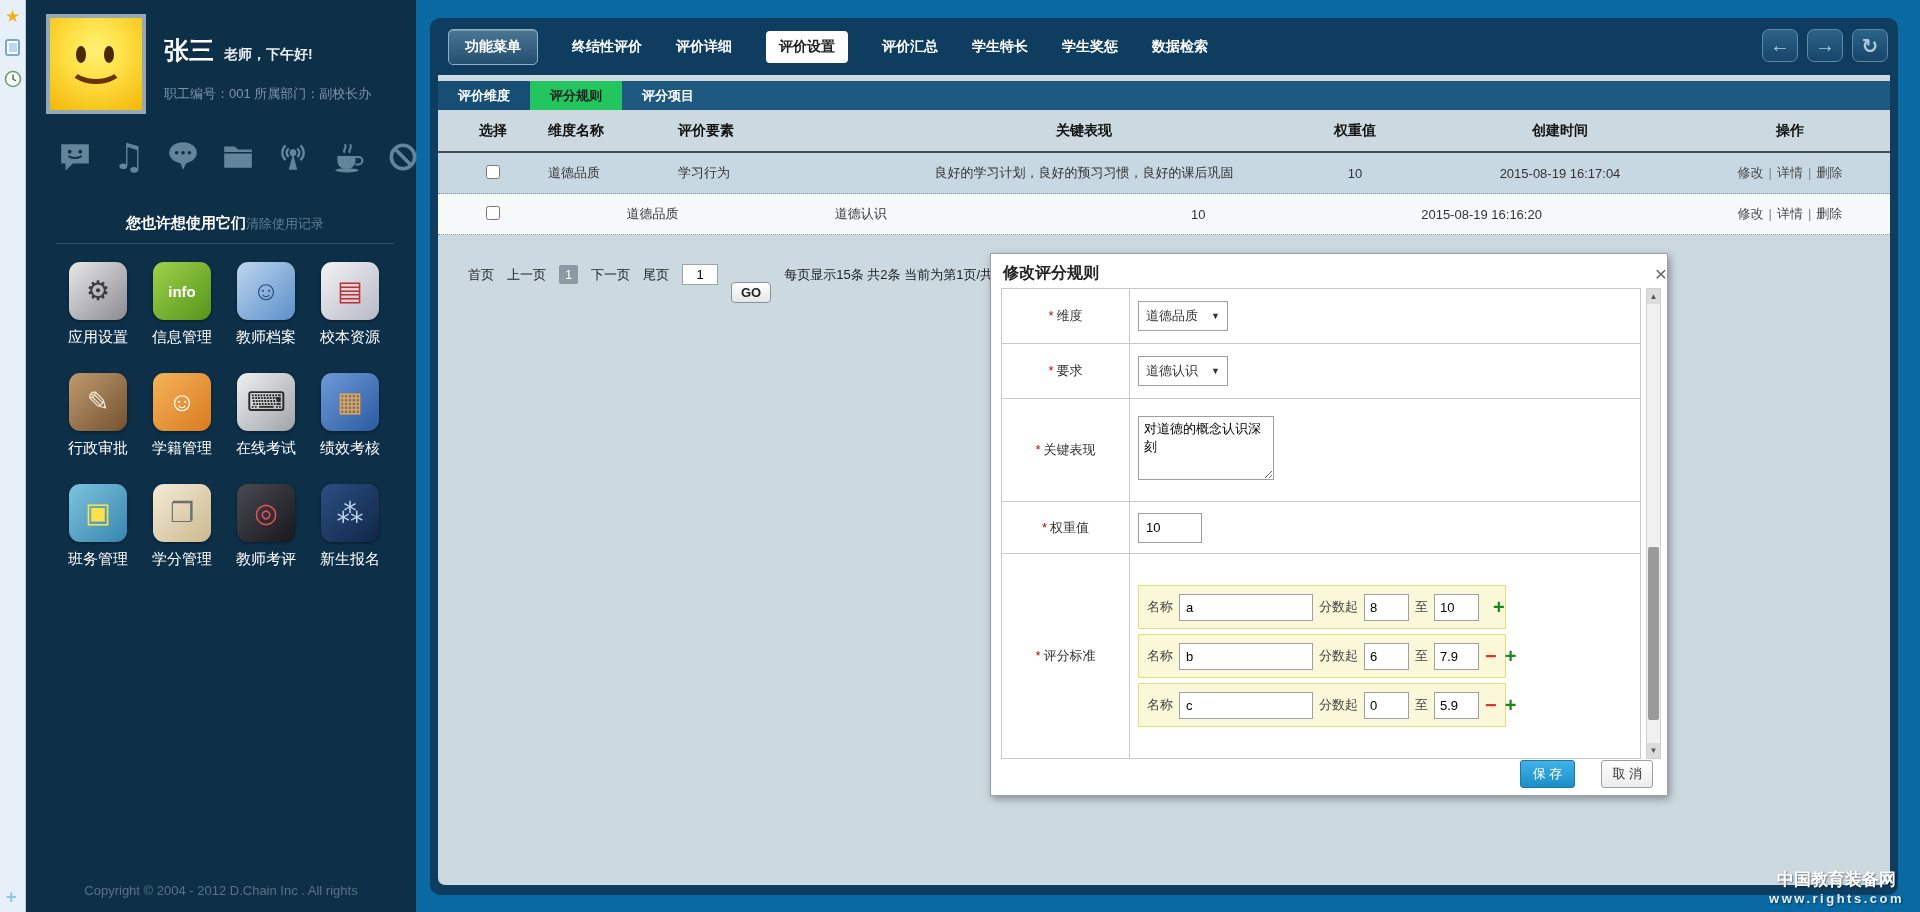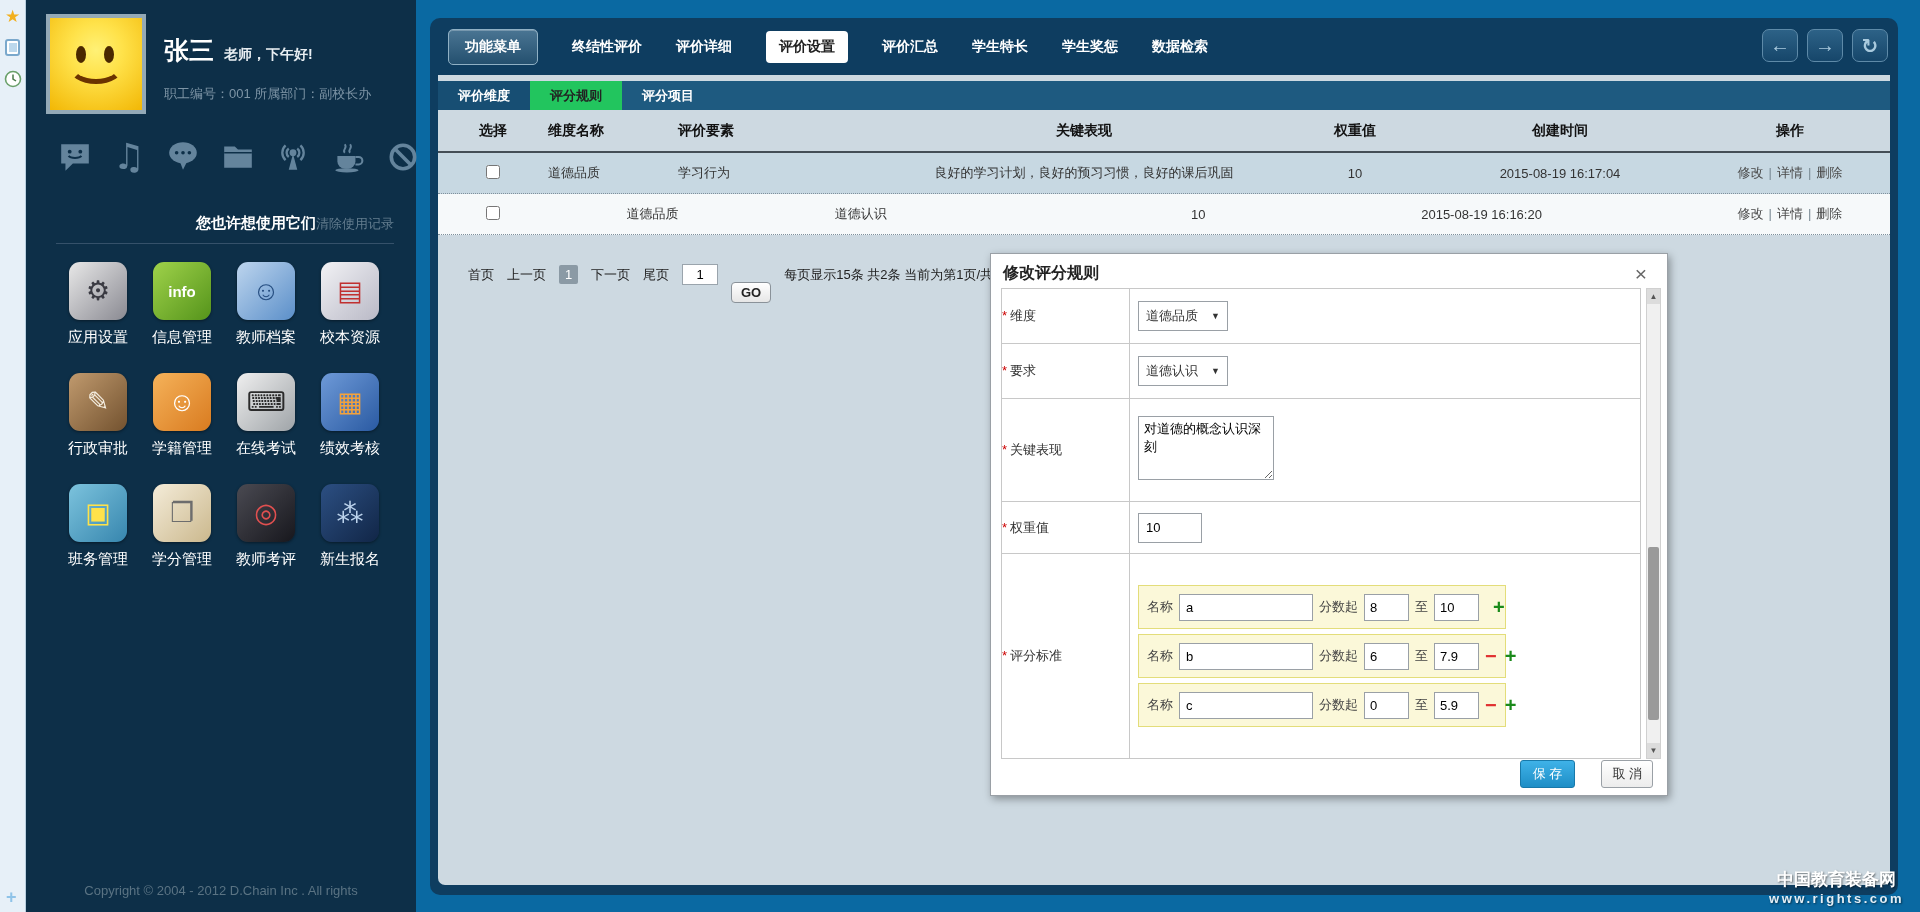--- a/index.html
+++ b/index.html
@@ -25,21 +25,21 @@
   .avatar .mouth{position:absolute;left:18px;top:30px;width:56px;height:36px;border:5px solid transparent;border-bottom:5px solid #6b3300;border-radius:50%;}
   .user-meta{padding:20px 0 0 18px;}
   .user-name-line{display:flex;align-items:baseline;gap:10px;}
   .user-name{color:#fff;font-size:25px;font-weight:bold;}
   .user-greeting{color:#e8eef2;font-size:14px;font-weight:bold;}
   .user-info{margin-top:18px;color:#7e95a6;font-size:13px;}
   .quick-icons{display:flex;align-items:center;gap:21px;padding:26px 0 0 32px;}
   .qicon{width:34px;height:34px;display:flex;align-items:center;justify-content:center;}
   .qicon svg{display:block;}
   .qicon.music{color:#64849c;font-size:36px;line-height:1;font-family:"DejaVu Sans",sans-serif;}
-  .suggest-row{display:flex;align-items:center;justify-content:flex-end;padding:40px 22px 0 30px;}
+  .suggest-row{display:flex;align-items:center;justify-content:center;padding:40px 22px 0 30px;}
   .suggest-title{color:#fff;font-size:15px;font-weight:bold;}
   .clear-link{color:#647d8f;font-size:13px;cursor:pointer;}
   .suggest-divider{margin:10px 22px 0 30px;border-bottom:1px solid #35516a;}
   .app-grid{display:grid;grid-template-columns:repeat(4,1fr);row-gap:26px;padding:18px 24px 0 30px;}
   .app-tile{display:flex;flex-direction:column;align-items:center;cursor:pointer;}
   .app-icon{width:58px;height:58px;border-radius:11px;display:flex;align-items:center;justify-content:center;font-size:27px;color:#fff;box-shadow:0 1px 3px rgba(0,0,0,.45);}
   .app-label{margin-top:8px;color:#fff;font-size:15px;}
   .ai0{background:linear-gradient(135deg,#e8e8e8,#8a8a92);color:#3a3a42;}
   .ai1{background:linear-gradient(135deg,#9fd24a,#55941b);font-size:15px;font-weight:bold;}
   .ai2{background:linear-gradient(135deg,#bdd5ee,#5b8fc9);color:#274f82;}
@@ -84,27 +84,27 @@
   .act-sep{color:#7a8a94;margin:0 5px;}
   
   .pagination{display:flex;align-items:center;gap:13px;padding:11px 0 0 30px;font-size:13px;color:#222;}
   .pg-link{cursor:pointer;}
   .pg-current{background:#8b9aa5;color:#fff;width:19px;height:19px;display:flex;align-items:center;justify-content:center;border-radius:2px;}
   .pg-input{width:36px;height:21px;border:1px solid #9aa4ac;text-align:center;font-size:13px;background:#fff;}
   .pg-go{border:1px solid #8a9299;border-radius:4px;background:linear-gradient(#ffffff,#e6e6e6);font-weight:bold;font-size:13px;padding:2px 9px;cursor:pointer;margin-top:36px;}
   .pg-summary{color:#222;}
   
   .modal{position:absolute;left:990px;top:253px;width:678px;height:543px;background:#fff;border:1px solid #9aa0a6;box-shadow:2px 3px 8px rgba(0,0,0,.35);z-index:10;}
-  .modal-title-row{display:flex;align-items:center;justify-content:space-between;padding:9px 20px 6px 12px;}
+  .modal-title-row{display:flex;align-items:center;justify-content:space-between;padding:9px 0 6px 12px;}
   .modal-title{font-size:16px;font-weight:bold;color:#222;}
   .modal-close{color:#666;font-size:21px;line-height:1;cursor:pointer;}
   .modal-body{position:absolute;left:10px;right:26px;top:34px;bottom:36px;}
   .form-table{width:100%;height:100%;border-collapse:collapse;}
   .form-table td{border:1px solid #c8c8c8;vertical-align:middle;}
-  .lbl-cell{width:128px;text-align:left;font-size:13px;color:#333;white-space:nowrap;}
+  .lbl-cell{width:128px;text-align:center;font-size:13px;color:#333;white-space:nowrap;}
   .req{color:#cc0000;margin-right:3px;}
   .val-cell{padding:8px;}
   .sel-box{display:inline-flex;align-items:center;justify-content:space-between;width:90px;height:30px;border:1px solid #9aa0a6;background:#fff;font-size:13px;padding:0 7px;cursor:pointer;}
   .sel-arrow{font-size:9px;color:#333;}
   .perf-textarea{width:136px;height:64px;border:1px solid #9aa0a6;font-size:13px;font-family:"Liberation Sans","DejaVu Sans",sans-serif;padding:3px 5px;resize:both;}
   .weight-input{width:64px;height:30px;border:1px solid #9aa0a6;font-size:13px;padding:0 7px;}
   .crit-box{display:flex;align-items:center;width:368px;height:44px;background:#fbf8d9;border:1px solid #e3dd7a;margin:5px 0;padding:0 8px;gap:6px;}
   .crit-lbl{font-size:13px;color:#444;white-space:nowrap;}
   .crit-name{width:134px;height:27px;border:1px solid #9aa0a6;font-size:13px;padding:0 6px;}
   .crit-score{width:45px;height:27px;border:1px solid #9aa0a6;font-size:13px;padding:0 5px;}

